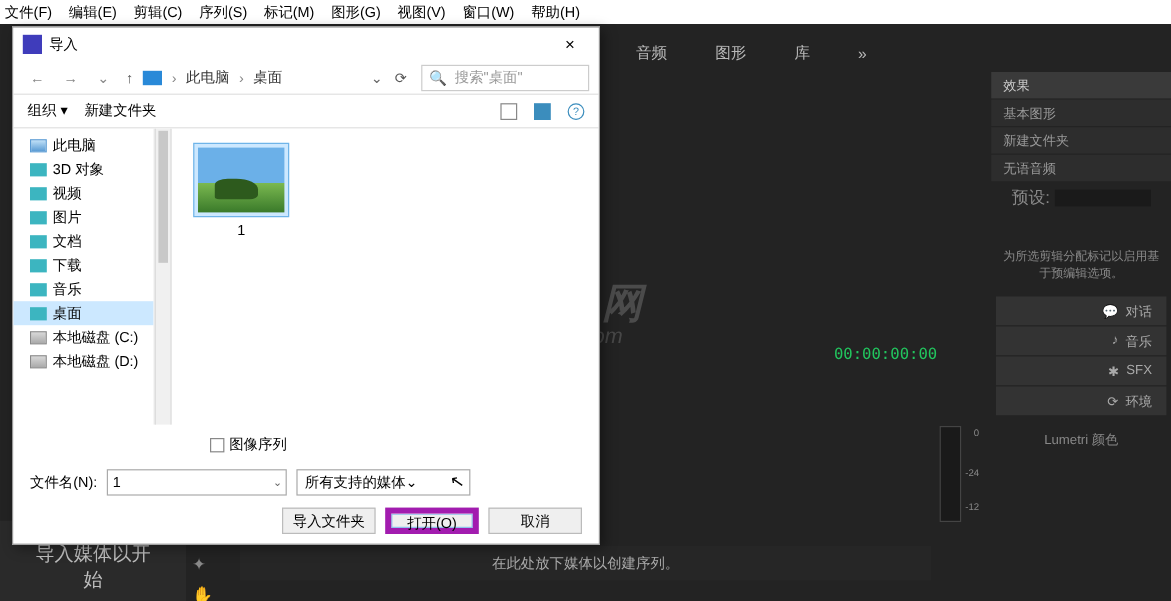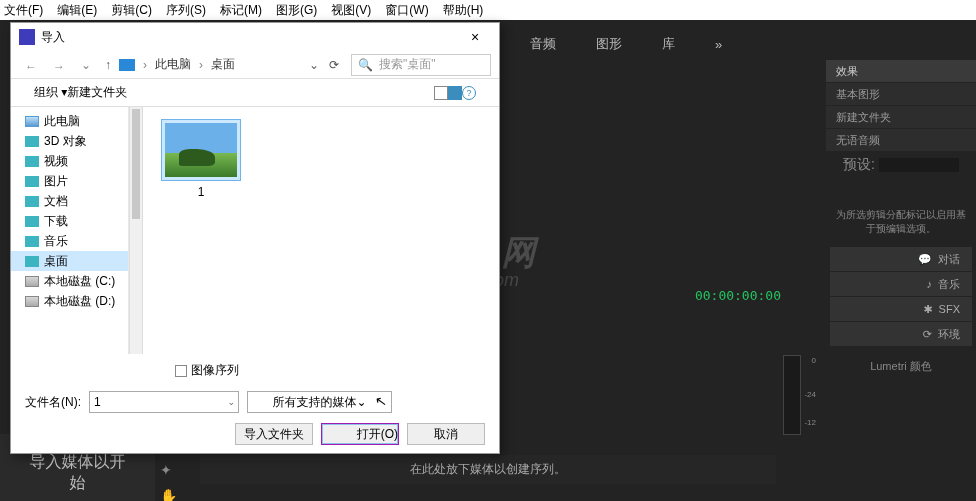--- a/index.html
+++ b/index.html
@@ -33,21 +33,21 @@
 .dlg-title .close { margin-left:auto; width:32px; text-align:center; font-size:14px; cursor:default; }
 .dlg-nav { height:28px; display:flex; align-items:center; padding:0 8px; gap:4px; font-size:12px; border-bottom:1px solid #e0e0e0; }
 .dlg-nav .arr { color:#888; padding:0 6px; }
 .dlg-nav .up { color:#555; padding:0 4px; }
 .dlg-nav .crumb { color:#333; }
 .dlg-nav .sep { color:#888; margin:0 4px; }
 .dlg-nav .fico { width:16px; height:12px; background:#2989d8; display:inline-block; vertical-align:middle; }
 .dlg-nav .drop { color:#666; margin-left:auto; margin-right:6px; }
 .dlg-nav .ref { color:#555; margin-right:8px; }
 .dlg-nav .search { width:140px; height:22px; border:1px solid #ccc; display:flex; align-items:center; padding:0 6px; color:#999; gap:6px; }
-.dlg-tb { height:28px; display:flex; align-items:center; padding:0 23px; font-size:12px; border-bottom:1px solid #e0e0e0; }
+.dlg-tb { height:28px; display:flex; align-items:center; padding:0 12px; gap:14px; font-size:12px; border-bottom:1px solid #e0e0e0; }
 .dlg-tb .vw { margin-left:auto; width:14px; height:14px; border:1px solid #888; }
 .dlg-tb .vw2 { width:14px; height:14px; background:#3b8dbd; }
 .dlg-tb .help { width:14px; height:14px; border:1px solid #3b8dbd; border-radius:50%; color:#3b8dbd; font-size:9px; text-align:center; line-height:12px; }
 .dlg-body { flex:1; display:flex; overflow:hidden; }
 .tree { width:118px; border-right:1px solid #e8e8e8; font-size:12px; padding:4px 0; overflow:hidden; }
 .tree .row { display:flex; align-items:center; height:20px; padding:0 6px 0 14px; gap:5px; white-space:nowrap; }
 .tree .row.sel { background:#cce8ff; }
 .tree .ico { width:14px; height:11px; display:inline-block; }
 .tree .pc { background:linear-gradient(#bfe0f7,#5a9bd4); border:1px solid #5a9bd4; }
 .tree .fico3d { background:#3cb5c0; }
@@ -58,24 +58,24 @@
 .thumb-item { width:92px; text-align:center; font-size:12px; }
 .thumb-item .frame { width:80px; height:62px; border:1px solid #6fb4e8; background:#cce8ff; padding:3px; margin:0 auto 4px; }
 .thumb-item .img { width:100%; height:100%; background:linear-gradient(to bottom,#6bb0e8 0%,#6bb0e8 55%,#7ab850 55%,#3a7a2a 100%); position:relative; }
 .thumb-item .img::after{content:"";position:absolute;left:20%;right:30%;top:48%;bottom:20%;background:#2d5a1d;border-radius:30% 50% 20% 10%;}
 .dlg-foot { padding:8px 14px; font-size:12px; }
 .dlg-foot .chk { display:flex; align-items:center; gap:4px; margin:0 0 12px 150px; }
 .dlg-foot .chk .box { width:12px; height:12px; border:1px solid #888; }
 .dlg-foot .fnrow { display:flex; align-items:center; gap:8px; margin-bottom:10px; }
 .dlg-foot .fn { width:150px; height:22px; border:1px solid #aaa; padding:0 4px; display:flex; align-items:center; position:relative; }
 .dlg-foot .fn .dd { position:absolute; right:3px; color:#666; font-size:9px; }
-.dlg-foot .filter { width:145px; height:22px; border:1px solid #aaa; padding:0 6px; display:flex; align-items:center; justify-content:center; }
+.dlg-foot .filter { width:145px; height:22px; border:1px solid #aaa; padding:0 6px; display:flex; align-items:center; justify-content:flex-start; }
 .dlg-foot .btns { display:flex; justify-content:flex-end; gap:8px; }
 .dlg-foot button { width:78px; height:22px; font-size:12px; background:#efefef; border:1px solid #bbb; cursor:default; position:relative; }
-.dlg-foot button.def { border:1px solid #a21caf; box-shadow:inset 0 0 0 1px #8fc1ec;text-align:right; }
+.dlg-foot button.def { border:5px solid #a21caf; box-shadow:inset 0 0 0 1px #8fc1ec; }
 .cursor{position:absolute;left:375px;top:393px;font-size:14px;color:#000;transform:rotate(-10deg);pointer-events:none;}
 
 .wm { position:absolute; left:460px; top:210px; color:#666; font-size:34px; font-style:italic; font-weight:bold; pointer-events:none; opacity:.6; }
 .wm2 { position:absolute; left:470px; top:250px; color:#666; font-size:18px; font-style:italic; pointer-events:none; opacity:.55; }
 </style>
 </head>
 <body>
 
 <div class="menubar">
   <span>文件(F)</span>

